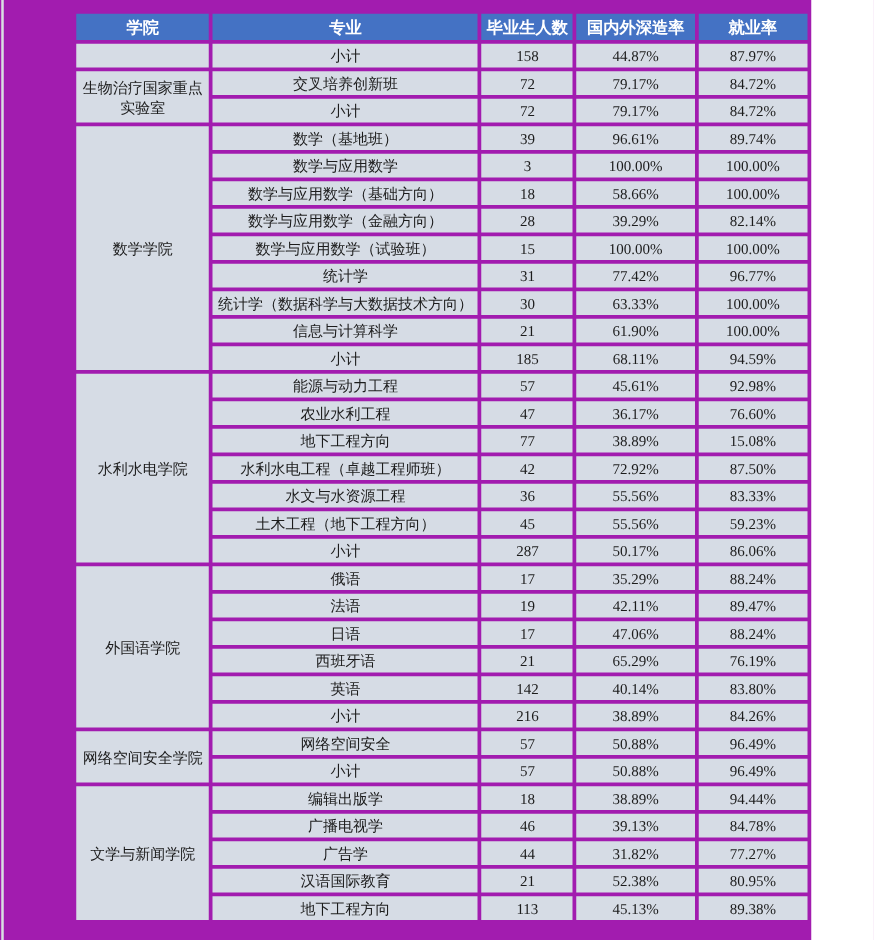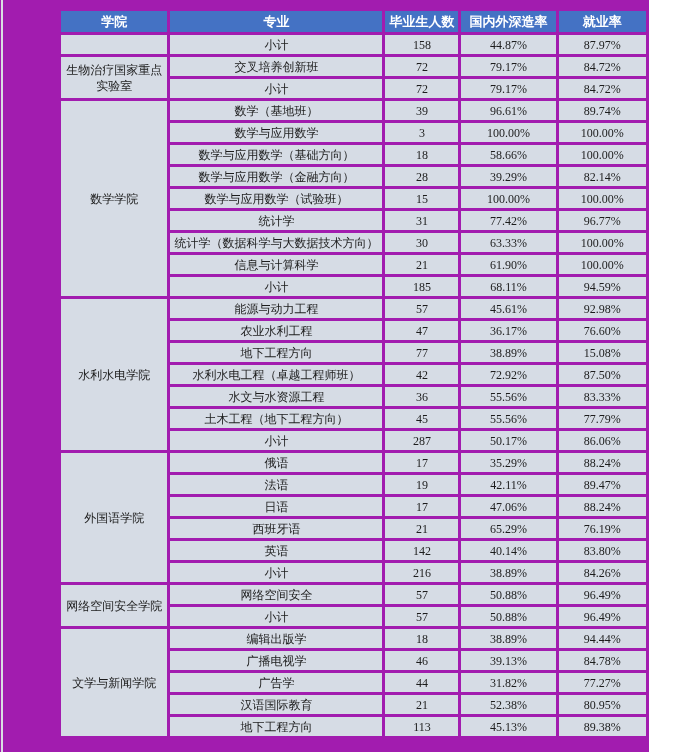--- a/index.html
+++ b/index.html
@@ -187,21 +187,21 @@
         <tr>
           <td>水文与水资源工程</td>
           <td class="num">36</td>
           <td class="num">55.56%</td>
           <td class="num">83.33%</td>
         </tr>
         <tr>
           <td>土木工程（地下工程方向）</td>
           <td class="num">45</td>
           <td class="num">55.56%</td>
-          <td class="num">77.79%</td>
+          <td class="num">59.23%</td>
         </tr>
         <tr>
           <td>小计</td>
           <td class="num">287</td>
           <td class="num">50.17%</td>
           <td class="num">86.06%</td>
         </tr>
         <tr>
           <td rowspan="6">外国语学院</td>
           <td>俄语</td>

